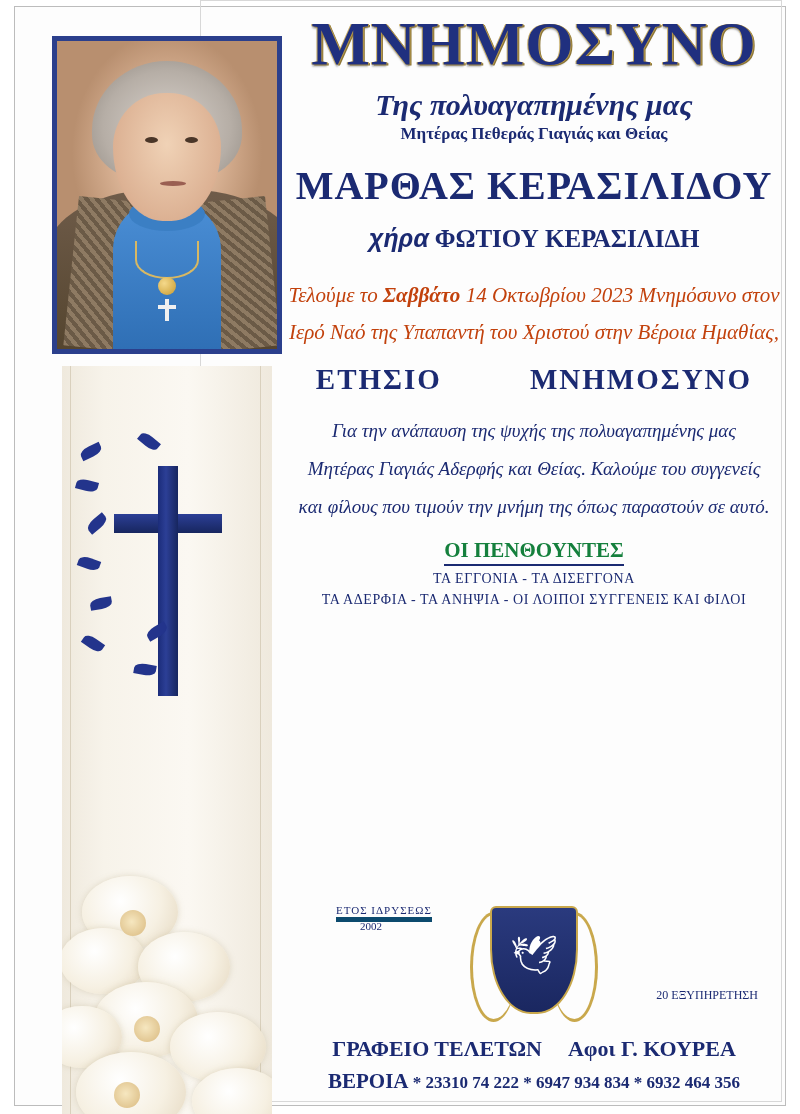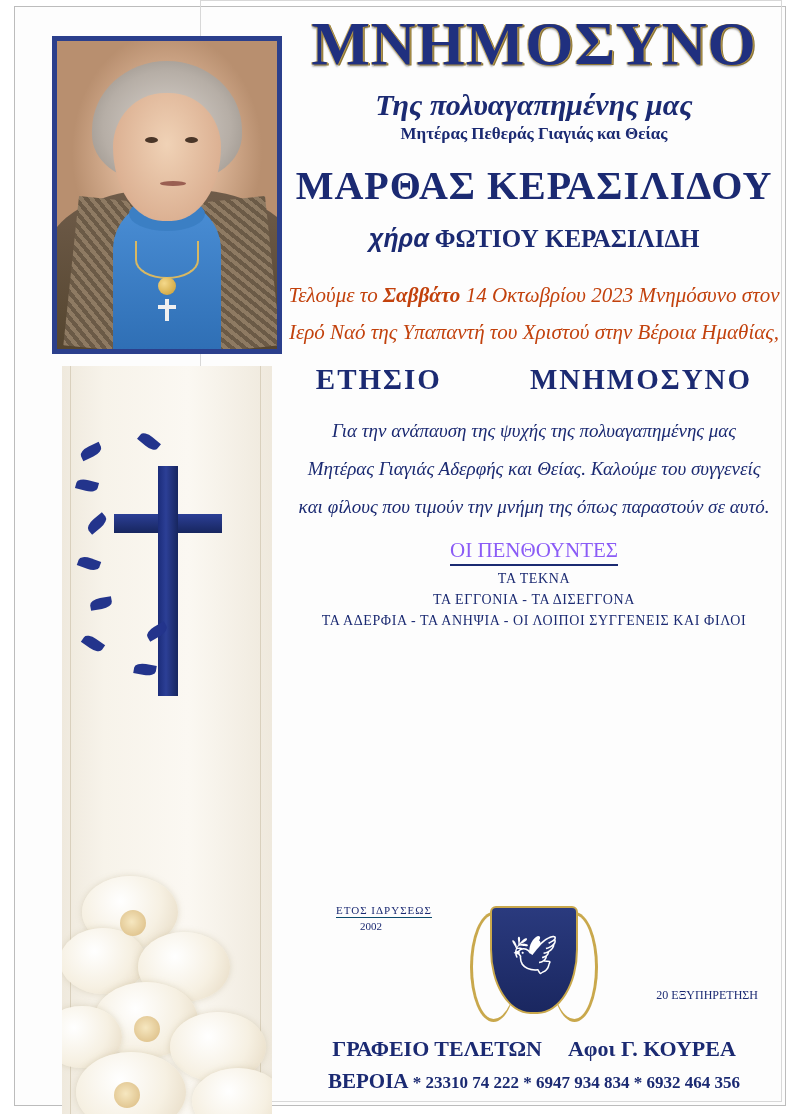--- a/index.html
+++ b/index.html
@@ -204,37 +204,37 @@
   .annual span{display:inline-block;margin:0 22px;}
   .para2{
     margin-top:16px;
     font-size:19px;
     color:#1b2a72;
     line-height:2.0;
     font-style:italic;
   }
   .mourners{
     margin-top:12px;
-    font-size:21px;font-weight:normal;color:#8b5cf6;
+    font-size:21px;font-weight:bold;color:#15803d;
     display:inline-block;
     border-bottom:2px solid #1b2a72;
     padding-bottom:1px;
   }
   .mourn-line{
     font-size:14px;color:#1b2a72;letter-spacing:.6px;margin-top:5px;
   }
 
   
   .footer{
     position:absolute;left:0;right:0;bottom:6px;height:210px;
   }
   .est{
     position:absolute;left:58px;top:6px;
     font-size:11px;color:#1b2a72;letter-spacing:1px;
-    border-bottom:1px solid #0c4a6e;padding-bottom:1px;
+    border-bottom:5px solid #0c4a6e;padding-bottom:1px;
   }
   .est-year{
     position:absolute;left:82px;top:22px;font-size:11px;color:#1b2a72;
   }
   .service24{
     position:absolute;right:32px;top:90px;
     font-size:12px;color:#1b2a72;
   }
   .shield{
     position:absolute;left:50%;top:0;transform:translateX(-50%);
@@ -358,21 +358,20 @@
     </div>
 
     <div class="para2">
       <span>Για την ανάπαυση της ψυχής της πολυαγαπημένης μας</span><br>
       <span>Μητέρας Γιαγιάς Αδερφής και Θείας. Καλούμε του συγγενείς</span><br>
       <span>και φίλους που τιμούν την μνήμη της όπως παραστούν σε αυτό.</span>
     </div>
 
     <div>
       <div class="mourners">ΟΙ ΠΕΝΘΟΥΝΤΕΣ</div>
-      <div class="mourn-line">ΤΑ ΤΕΚΝΑ</div>
       <div class="mourn-line">ΤΑ ΕΓΓΟΝΙΑ - ΤΑ ΔΙΣΕΓΓΟΝΑ</div>
       <div class="mourn-line">ΤΑ ΑΔΕΡΦΙΑ - ΤΑ ΑΝΗΨΙΑ - ΟΙ ΛΟΙΠΟΙ ΣΥΓΓΕΝΕΙΣ ΚΑΙ ΦΙΛΟΙ</div>
     </div>
 
     <div class="footer">
       <div class="est">ΕΤΟΣ ΙΔΡΥΣΕΩΣ</div>
       <div class="est-year">2002</div>
       <div class="service24">20 ΕΞΥΠΗΡΕΤΗΣΗ</div>
 
       <div class="shield">

